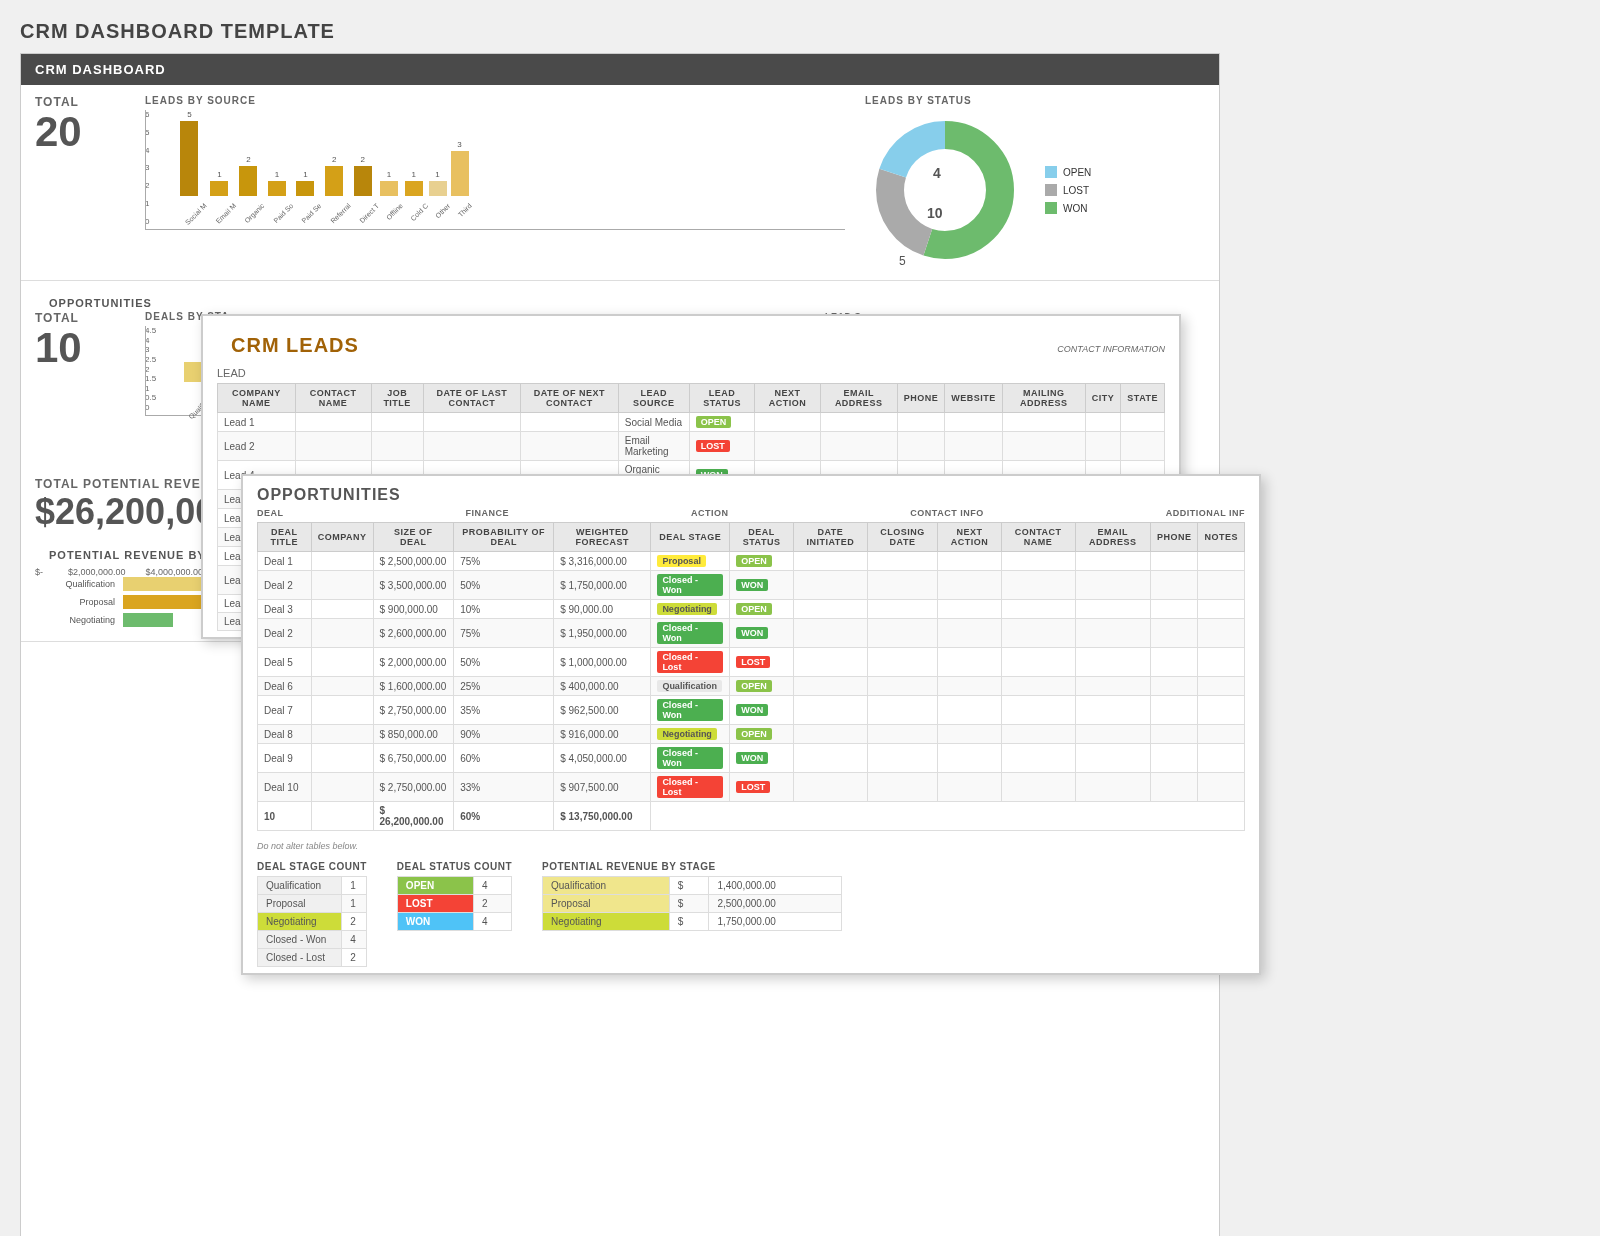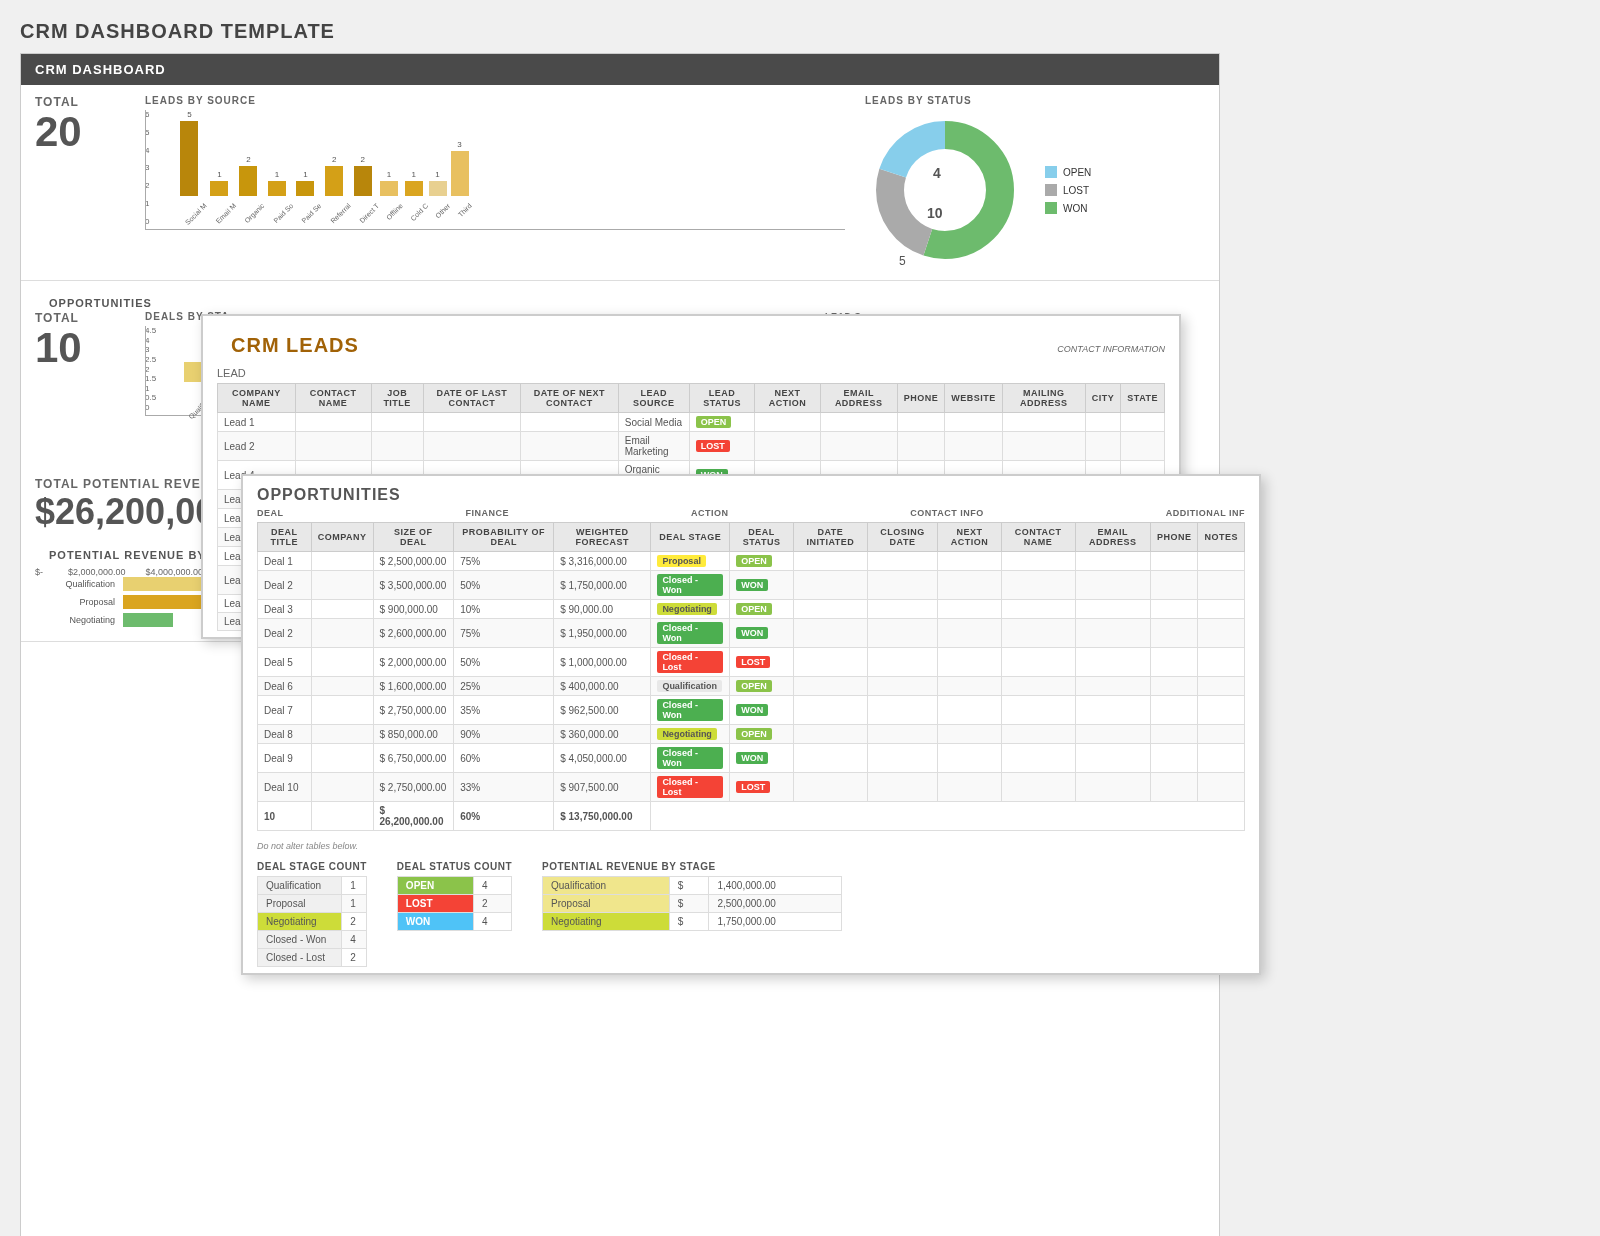--- a/index.html
+++ b/index.html
@@ -904,21 +904,21 @@
       <td></td>
       <td></td>
       <td></td>
       <td></td>
     </tr>
             <tr>
       <td>Deal 8</td>
       <td></td>
       <td>$ 850,000.00</td>
       <td>90%</td>
-      <td>$ 360,000.00</td>
+      <td>$ 916,000.00</td>
       <td><span class="badge badge-negotiating">Negotiating</span></td>
       <td><span class="badge badge-open">OPEN</span></td>
       <td></td>
       <td></td>
       <td></td>
       <td></td>
       <td></td>
       <td></td>
       <td></td>
     </tr>

